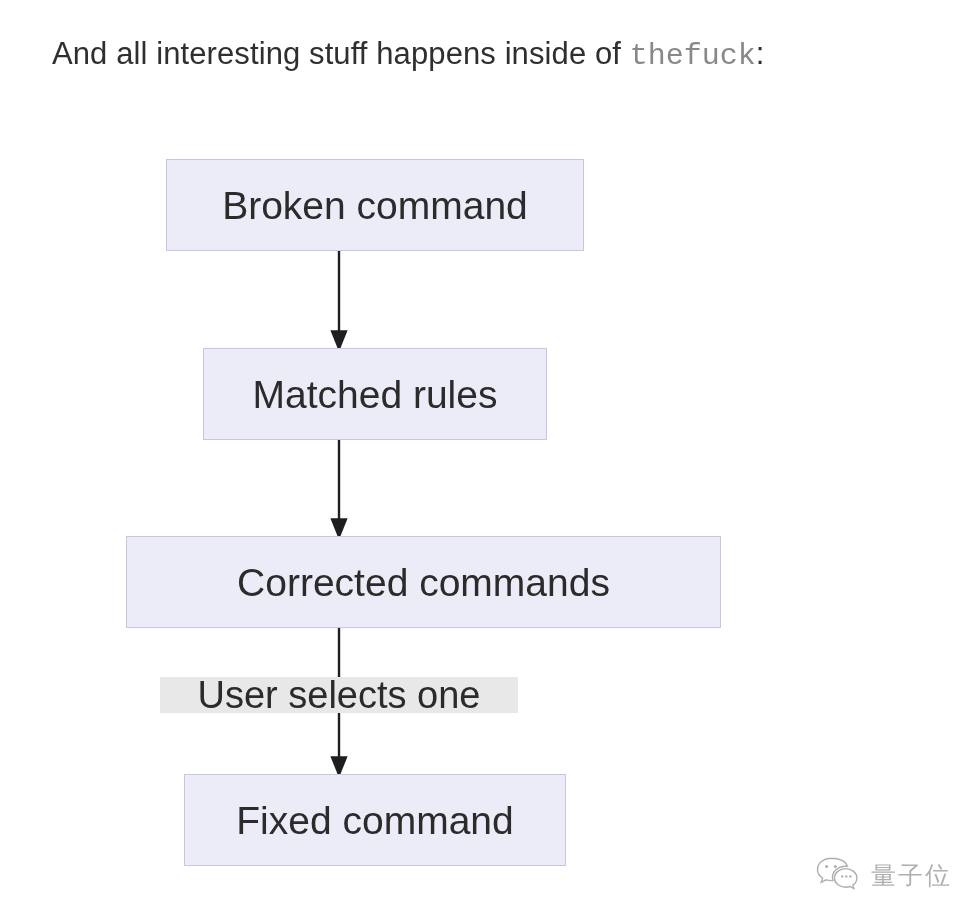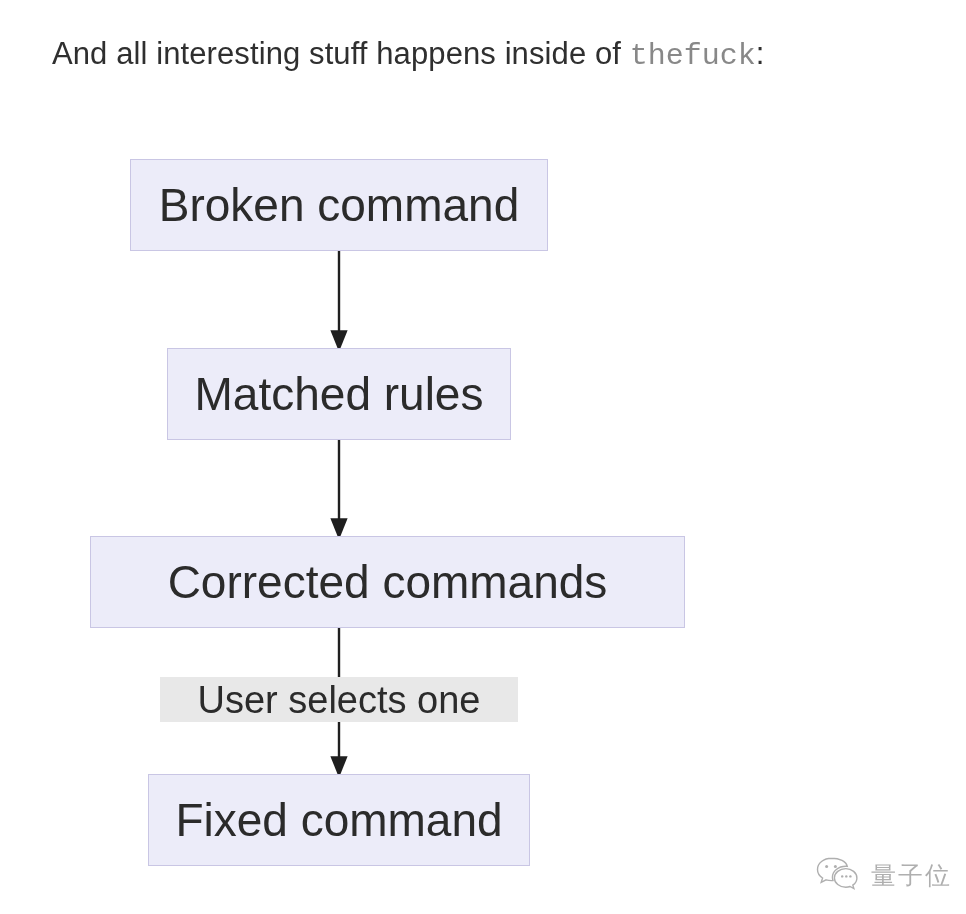--- a/index.html
+++ b/index.html
@@ -54,38 +54,39 @@
 
   .node {
     position: absolute;
     box-sizing: border-box;
     background: #ececf9;
     border: 1px solid #c9c6e4;
     color: #2b2b2b;
     display: flex;
     align-items: center;
     justify-content: center;
-    font-size: 46px;
+    font-size: 39px;
     line-height: 1;
     white-space: nowrap;
     z-index: 2;
+    margin-left: 36px;
   }
 
   .node-broken    { left: 130px; top: 159px; width: 418px; height: 92px; }
   .node-matched   { left: 167px; top: 348px; width: 344px; height: 92px; }
   .node-corrected { left:  90px; top: 536px; width: 595px; height: 92px; }
   .node-fixed     { left: 148px; top: 774px; width: 382px; height: 92px; align-items: center; }
 
   
   .edge-label {
     position: absolute;
     left: 160px;
     top: 677px;
     width: 358px;
-    height: 45px;
+    height: 36px;
     background: #e8e8e8;
     color: #2b2b2b;
     display: flex;
     align-items: center;
     justify-content: center;
     font-size: 38px;
     line-height: 1;
     white-space: nowrap;
     z-index: 3;
   }

